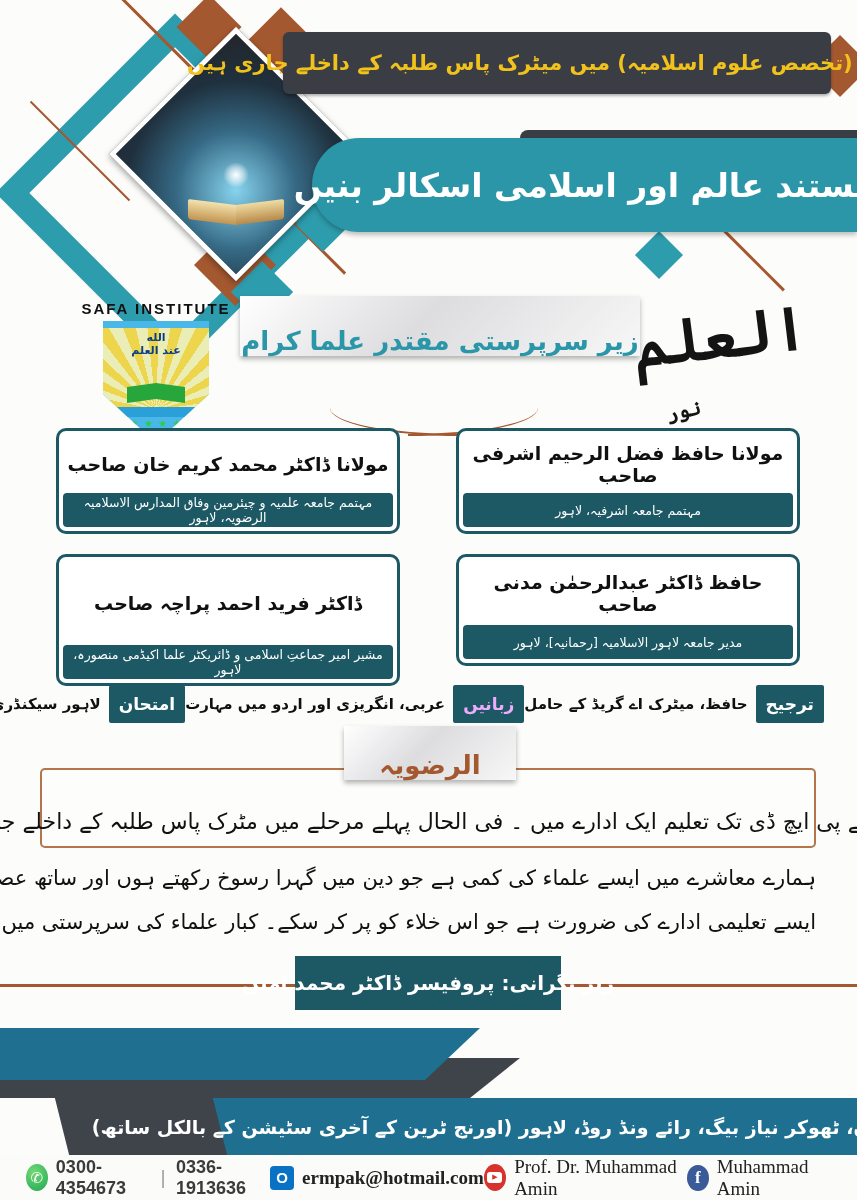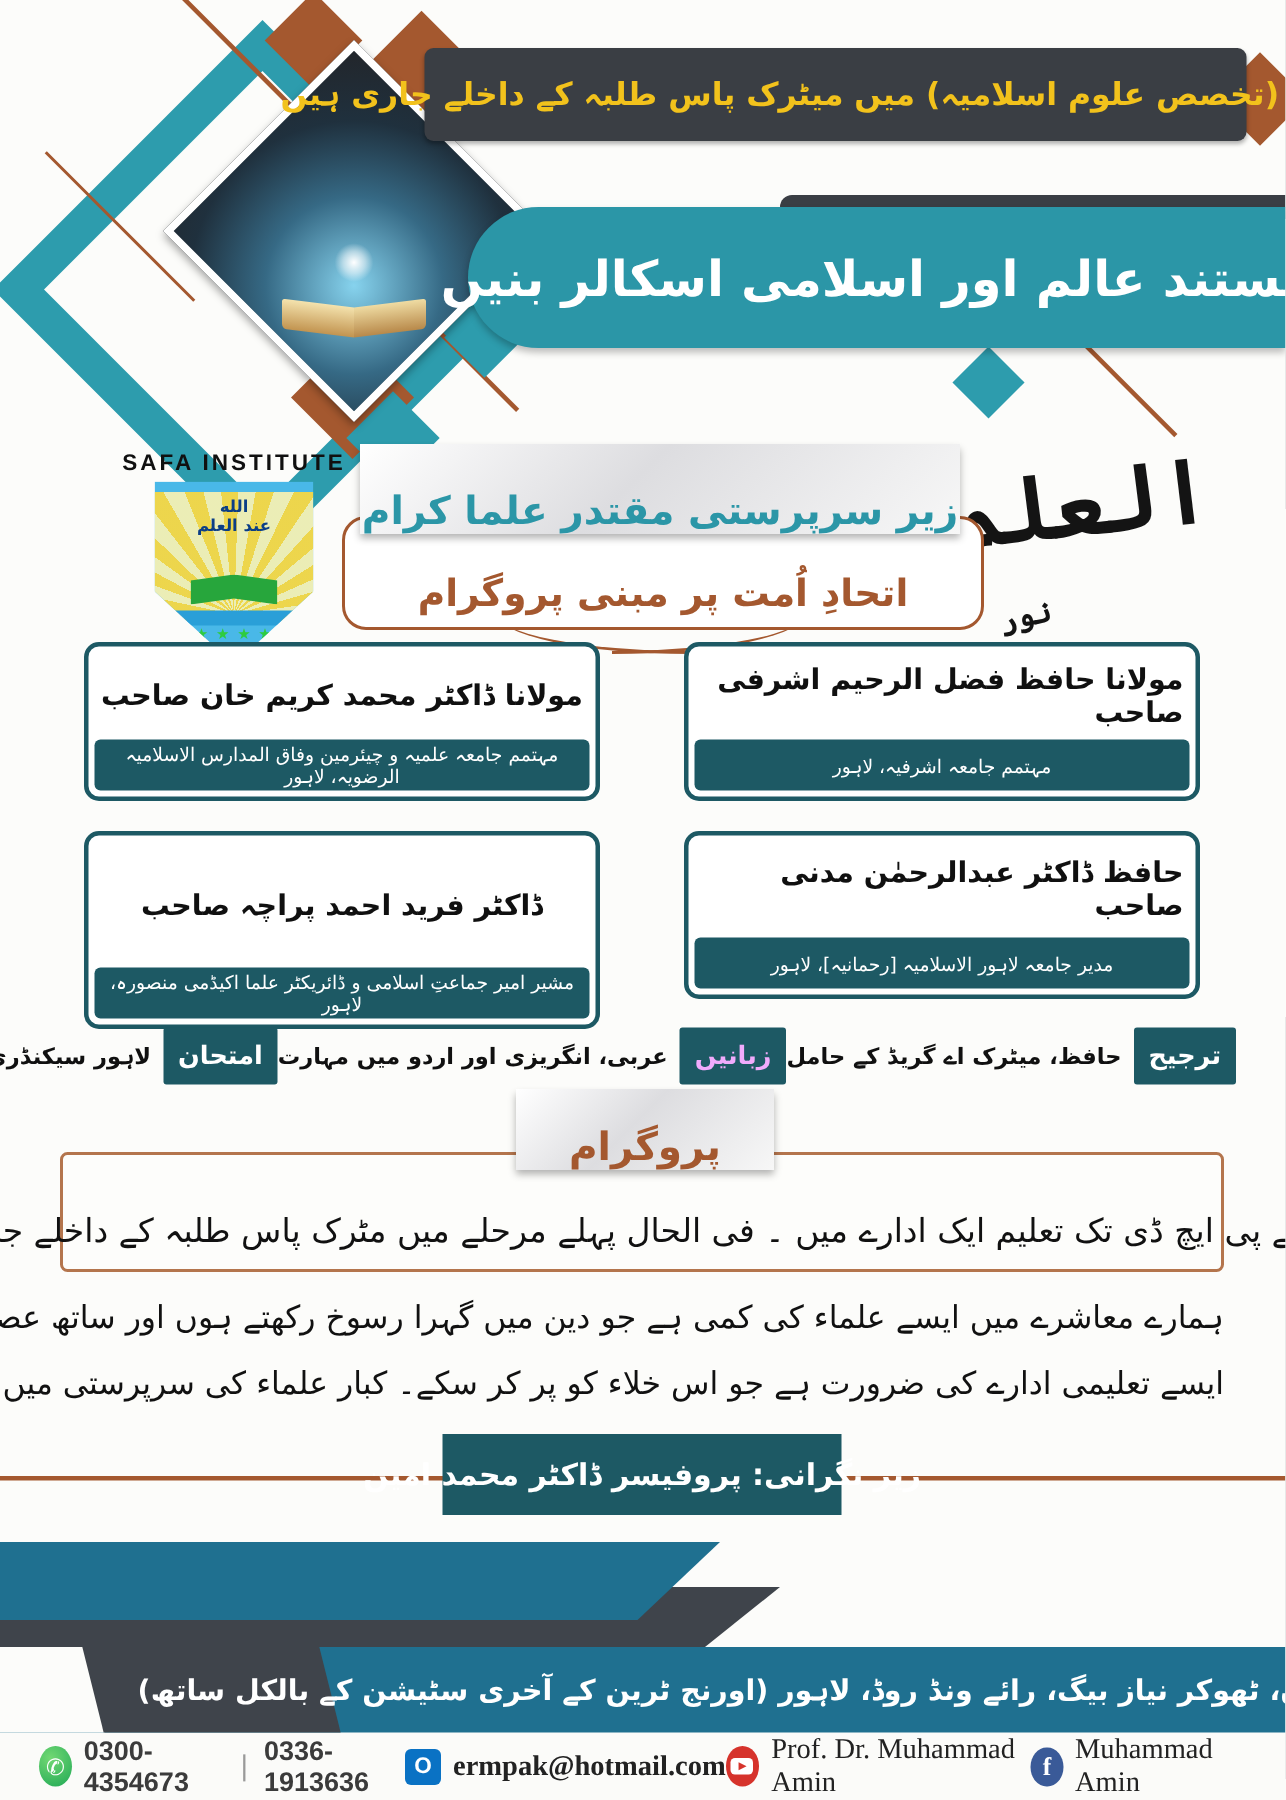--- a/index.html
+++ b/index.html
@@ -79,21 +79,21 @@
 
   
   .arc{position:absolute;border:0;}
   .arc-l{left:330px;top:408px;width:130px;height:26px;border-bottom:2.5px solid #a4582f;border-radius:0 0 0 100%;}
   .arc-r{left:408px;top:408px;width:130px;height:26px;border-bottom:2.5px solid #a4582f;border-radius:0 0 100% 0;}
 
   
   .sbox{position:absolute;border:3px solid #1d5964;border-radius:10px;background:#fff;
       padding:4px;display:flex;flex-direction:column;box-sizing:border-box;}
   .sbox .name{flex:1;display:flex;align-items:center;justify-content:center;
-      font-size:19px;font-weight:bold;color:#101010;padding:0 4px;}
+      font-size:19px;font-weight:bold;color:#101010;text-align:center;padding:0 4px;}
   .sbox .band{background:#1d5964;color:#fff;border-radius:4px;min-height:30px;display:flex;
       align-items:center;justify-content:center;font-size:12.5px;text-align:center;padding:2px 6px;line-height:15px;}
 
   
   .criteria{left:34px;top:678px;width:790px;height:52px;display:flex;direction:rtl;
       justify-content:space-between;align-items:center;}
   .crit{display:flex;direction:rtl;align-items:center;gap:8px;}
   .crit-badge{background:#1d5964;color:#fff;font-size:17px;font-weight:bold;
       padding:9px 10px;border-radius:2px;white-space:nowrap;}
   .crit-badge.gold{color:#f0abfc;text-align:center;}
@@ -196,23 +196,20 @@
       <div class="motto rtl">
         <div>الله</div>
         <div>عند العلم</div>
       </div>
       <div class="book"></div>
       <div class="bandline"></div>
       <div class="stars">★ ★ ★ ★</div>
     </div>
   </div>
 
-  <div class="unity-frame abs">
-    <span class="rtl">اتحادِ اُمت پر مبنی پروگرام</span>
-  </div>
   <div class="ribbon-silver ribbon-patronage abs">
     <span class="rtl">زیر سرپرستی مقتدر علما کرام</span>
   </div>
 
   <div class="callig abs rtl">
     <span class="main">العلم</span>
     <span class="accent">نور</span>
   </div>
 
   <div class="arc arc-l abs"></div>
@@ -247,21 +244,21 @@
     <div class="crit">
       <span class="crit-badge">امتحان</span>
       <span class="crit-text">لاہور سیکنڈری بورڈ کے تحت</span>
     </div>
   </div>
 
   <div class="program-box abs">
     <span class="rtl">پریپ سے پی ایچ ڈی تک تعلیم ایک ادارے میں ۔ فی الحال پہلے مرحلے میں مٹرک پاس طلبہ کے داخلے جاری ہیں</span>
   </div>
   <div class="ribbon-silver ribbon-program abs">
-    <span class="rtl">پروگرام</span>
+    <span class="rtl">الرضویہ</span>
   </div>
 
   <div class="about abs rtl">
     <div>ہمارے معاشرے میں ایسے علماء کی کمی ہے جو دین میں گہرا رسوخ رکھتے ہوں اور ساتھ عصری علوم بھی پڑھے ہوئے ہوں لہٰذا ایک</div>
     <div>ایسے تعلیمی ادارے کی ضرورت ہے جو اس خلاء کو پر کر سکے۔ کبار علماء کی سرپرستی میں ہم نے ایک ایسا ہی ادارہ قائم کیا ہے ۔</div>
   </div>
 
   <div class="sup-line abs"></div>
   <div class="sup-box abs">
     <span class="rtl">زیر نگرانی: پروفیسر ڈاکٹر محمد امین</span>

